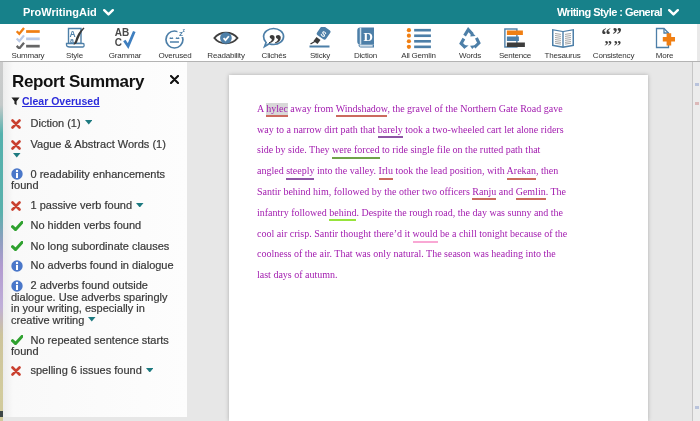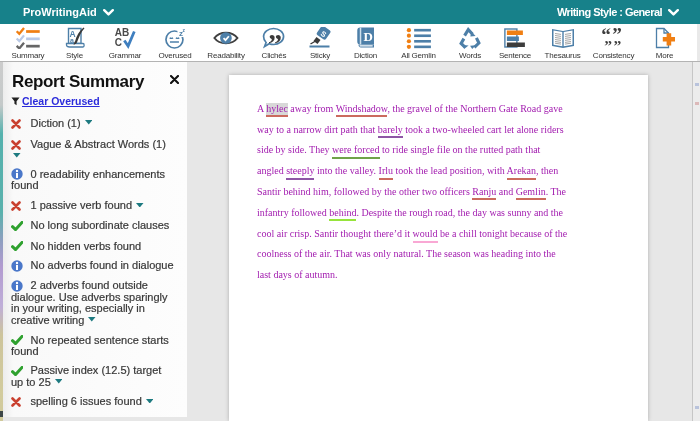--- a/index.html
+++ b/index.html
@@ -236,44 +236,39 @@
               <rect x="5" y="5" width="2" height="5" fill="#fff"></rect>
               <circle cx="6" cy="3" r="1.2" fill="#fff"></circle>
             </svg>0 readability enhancements<br>found</div>
           <div class="it"><svg class="lead" style="top:1px" width="10" height="10" viewBox="0 0 10 10">
               <path d="M1.5 1.5 L8.5 8.5 M8.5 1.5 L1.5 8.5" stroke="#c9402f" stroke-width="2.6" stroke-linecap="round"></path>
             </svg>1 passive verb found<svg class="dd" width="7.5" height="4.5" viewBox="0 0 7.5 4.5">
               <path d="M0 0 H7.5 L3.75 4.5 Z" fill="#1d7a80"></path>
             </svg></div>
           <div class="it"><svg class="lead" style="top:0.5px" width="12" height="10" viewBox="0 0 12 10">
               <path d="M1.5 5.7 L4.6 8.6 L11 1.4" fill="none" stroke="#2fa12f" stroke-width="3" stroke-linecap="round" stroke-linejoin="round"></path>
-            </svg>No long subordinate clauses</div>
+            </svg>No hidden verbs found</div>
           <div class="it"><svg class="lead" style="top:0.5px" width="12" height="10" viewBox="0 0 12 10">
               <path d="M1.5 5.7 L4.6 8.6 L11 1.4" fill="none" stroke="#2fa12f" stroke-width="3" stroke-linecap="round" stroke-linejoin="round"></path>
-            </svg>No hidden verbs found</div>
+            </svg>No long subordinate clauses</div>
           <div class="it"><svg class="lead" style="top:-0.5px" width="12" height="12" viewBox="0 0 12 12">
               <circle cx="6" cy="6" r="5.7" fill="#4a77c9"></circle>
               <rect x="5" y="5" width="2" height="5" fill="#fff"></rect>
               <circle cx="6" cy="3" r="1.2" fill="#fff"></circle>
             </svg>No adverbs found in dialogue</div>
           <div class="it"><svg class="lead" style="top:-0.5px" width="12" height="12" viewBox="0 0 12 12">
               <circle cx="6" cy="6" r="5.7" fill="#4a77c9"></circle>
               <rect x="5" y="5" width="2" height="5" fill="#fff"></rect>
               <circle cx="6" cy="3" r="1.2" fill="#fff"></circle>
             </svg>2 adverbs found outside<br>dialogue. Use adverbs sparingly<br>in your writing, especially in<br>creative writing<svg class="dd" width="7.5" height="4.5" viewBox="0 0 7.5 4.5">
               <path d="M0 0 H7.5 L3.75 4.5 Z" fill="#1d7a80"></path>
             </svg></div>
           <div class="it"><svg class="lead" style="top:0.5px" width="12" height="10" viewBox="0 0 12 10">
               <path d="M1.5 5.7 L4.6 8.6 L11 1.4" fill="none" stroke="#2fa12f" stroke-width="3" stroke-linecap="round" stroke-linejoin="round"></path>
             </svg>No repeated sentence starts<br>found</div>
-          <div class="it"><svg class="lead" style="top:0.5px" width="12" height="10" viewBox="0 0 12 10">
-              <path d="M1.5 5.7 L4.6 8.6 L11 1.4" fill="none" stroke="#2fa12f" stroke-width="3" stroke-linecap="round" stroke-linejoin="round"></path>
-            </svg>Passive index (12.5) target<br>up to 25<svg class="dd" width="7.5" height="4.5" viewBox="0 0 7.5 4.5">
-              <path d="M0 0 H7.5 L3.75 4.5 Z" fill="#1d7a80"></path>
-            </svg></div>
           <div class="it"><svg class="lead" style="top:1px" width="10" height="10" viewBox="0 0 10 10">
               <path d="M1.5 1.5 L8.5 8.5 M8.5 1.5 L1.5 8.5" stroke="#c9402f" stroke-width="2.6" stroke-linecap="round"></path>
             </svg>spelling 6 issues found<svg class="dd" width="7.5" height="4.5" viewBox="0 0 7.5 4.5">
               <path d="M0 0 H7.5 L3.75 4.5 Z" fill="#1d7a80"></path>
             </svg></div>
         </div>
     </div>
 
     <div class="page">
       <div class="ptext" id="ptext">A <span class="hl usp">hylec</span> away from <span class="usp">Windshadow</span>, the gravel of the Northern Gate Road gave<br>way to a narrow dirt path that <span class="upu">barely</span> took a two-wheeled cart let alone riders<br>side by side. They <span class="ugr">were forced</span> to ride single file on the rutted path that<br>angled <span class="upu">steeply</span> into the valley. <span class="usp">Irlu</span> took the lead position, with <span class="usp">Arekan</span>, then<br>Santir behind him, followed by the other two officers <span class="usp">Ranju</span> and <span class="usp">Gemlin</span>. The<br>infantry followed <span class="ulm">behind</span>. Despite the rough road, the day was sunny and the<br>cool air crisp. Santir thought there’d it <span class="upn">would</span> be a chill tonight because of the<br>coolness of the air. That was only natural. The season was heading into the<br>last days of autumn.</div>

